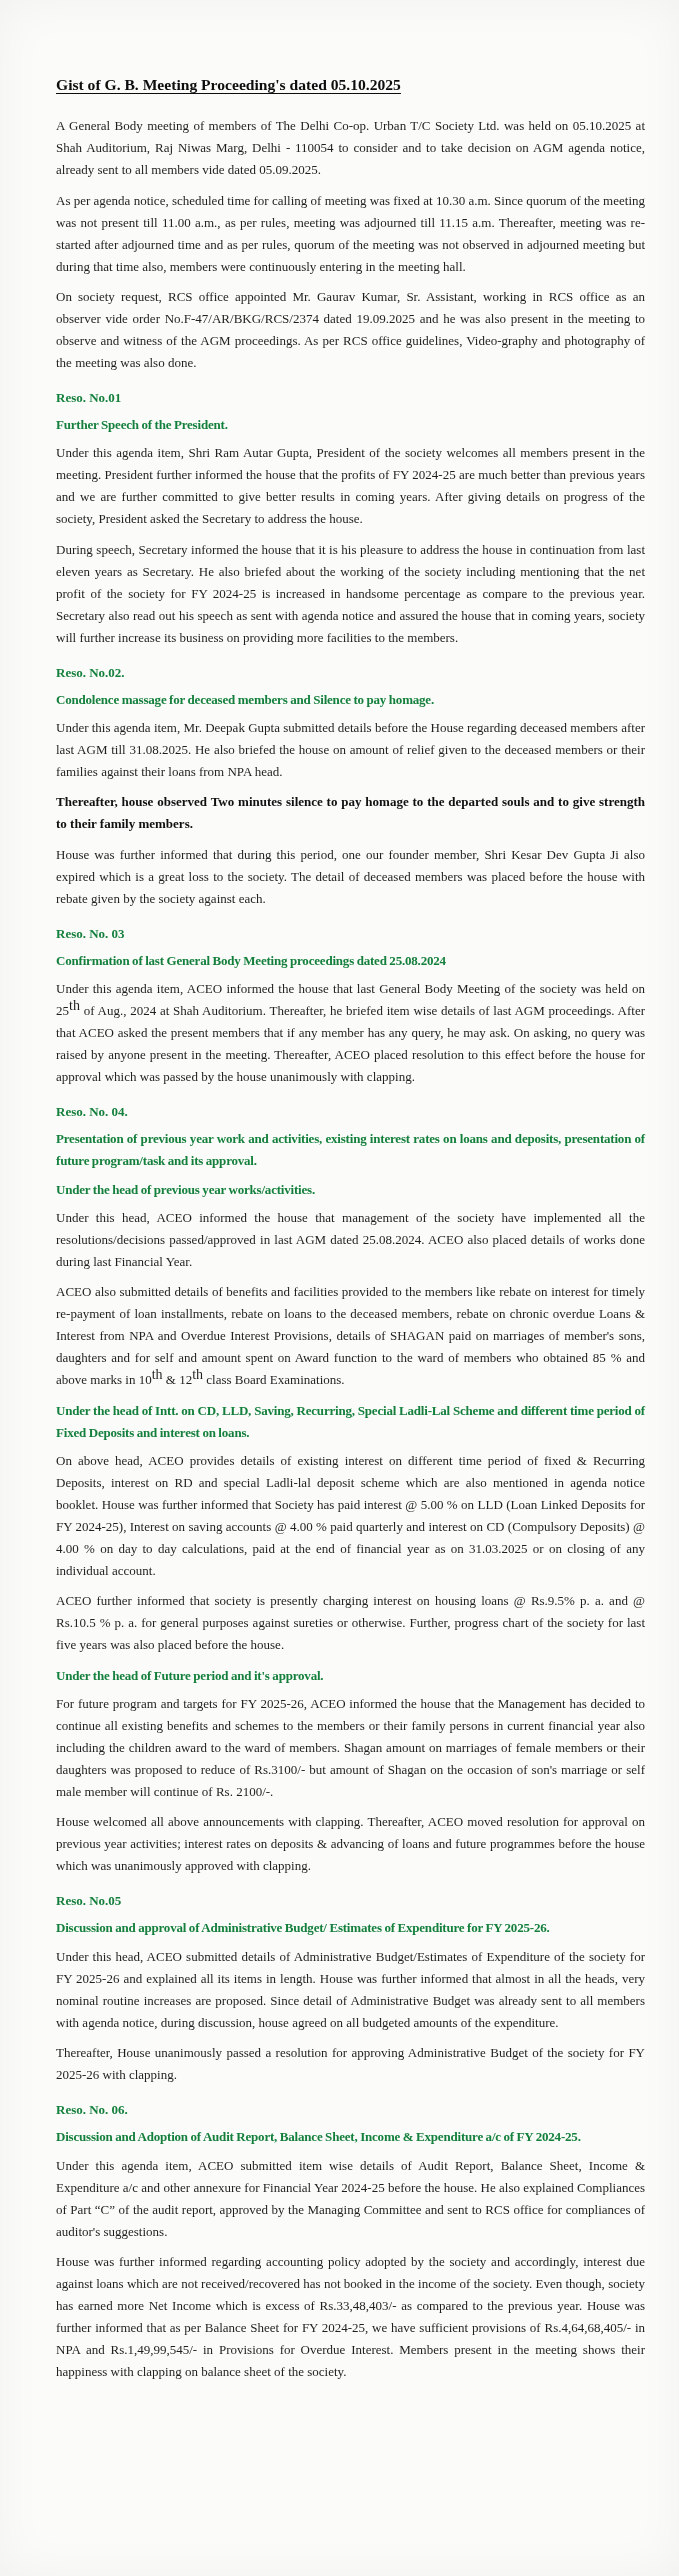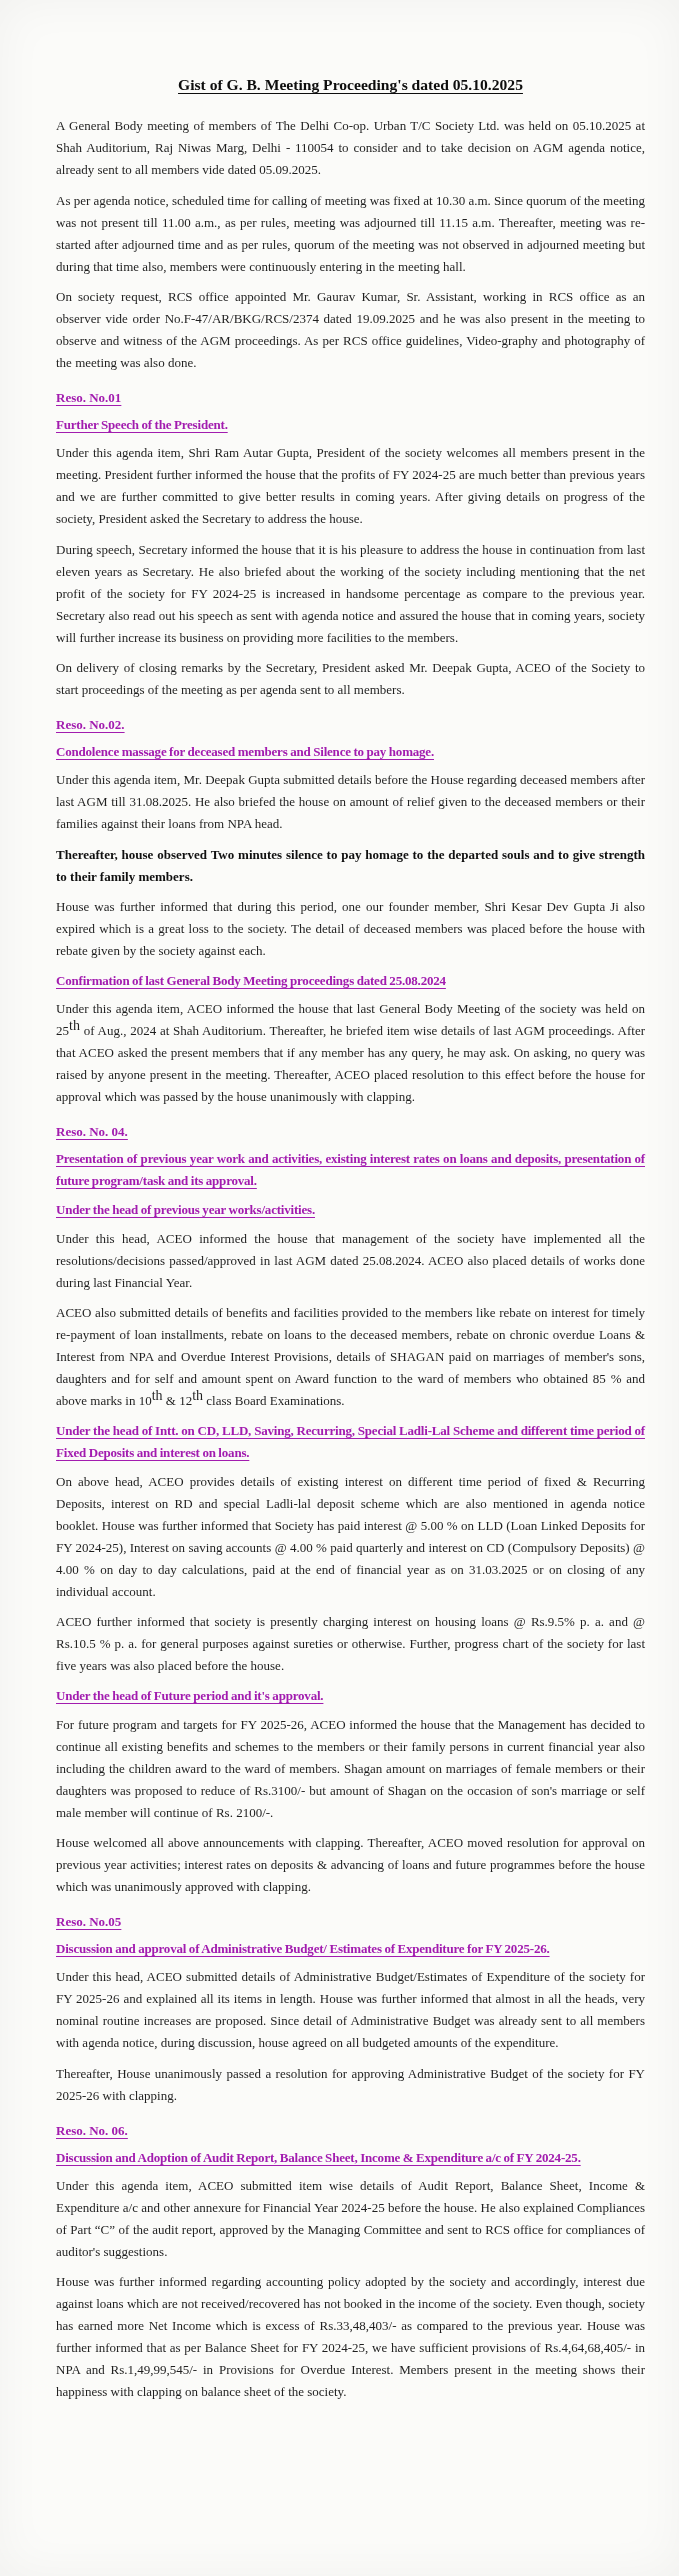--- a/index.html
+++ b/index.html
@@ -15,32 +15,31 @@
     background:#fbfbf9;
     box-sizing:border-box;
     padding:76px 35px 33px 56px;
     color:#1f1f1f;
     box-shadow:inset 0 0 49px rgba(0,0,0,0.045);
   }
   .doc-title{
     font-size:15.6px;
     font-weight:bold;
     color:#0d0d0d;
-    text-align:center;
+    text-align:left;
     text-decoration:underline;
     text-underline-offset:2.5px;
     margin:0 0 21.4px 0;
   }
   .blk{margin:0 0 8.2px 0;font-size:13px;line-height:22px;}
   p.blk{text-align:justify;}
   p.para_bold{font-weight:bold;color:#101010;}
   h2.blk{
     font-weight:bold;
-    color:#a21caf;
-    text-decoration:underline;
+    color:#15803d;
     text-underline-offset:2.5px;
     text-decoration-thickness:1.2px;
   }
   h2.reso{margin:13px 0 5px 0;}
   h2.heading{margin:0 0 6.6px 0;letter-spacing:-0.2px;word-spacing:-0.4px;text-align:justify;}
   sup{font-size:14px;line-height:0;}
 </style>
 </head>
 <body>
 
@@ -49,26 +48,26 @@
   <h1 class="doc-title">Gist of G. B. Meeting Proceeding's dated 05.10.2025</h1>
 
   <div>
       <p class="blk para">A General Body meeting of members of The Delhi Co-op. Urban T/C Society Ltd. was held on 05.10.2025 at Shah Auditorium, Raj Niwas Marg, Delhi - 110054 to consider and to take decision on AGM agenda notice, already sent to all members vide dated 05.09.2025.</p>
       <p class="blk para">As per agenda notice, scheduled time for calling of meeting was fixed at 10.30 a.m. Since quorum of the meeting was not present till 11.00 a.m., as per rules, meeting was adjourned till 11.15 a.m. Thereafter, meeting was re-started after adjourned time and as per rules, quorum of the meeting was not observed in adjourned meeting but during that time also, members were continuously entering in the meeting hall.</p>
       <p class="blk para">On society request, RCS office appointed Mr. Gaurav Kumar, Sr. Assistant, working in RCS office as an observer vide order No.F-47/AR/BKG/RCS/2374 dated 19.09.2025 and he was also present in the meeting to observe and witness of the AGM proceedings. As per RCS office guidelines, Video-graphy and photography of the meeting was also done.</p>
       <h2 class="blk reso">Reso. No.01</h2>
       <h2 class="blk heading">Further Speech of the President.</h2>
       <p class="blk para">Under this agenda item, Shri Ram Autar Gupta, President of the society welcomes all members present in the meeting. President further informed the house that the profits of FY 2024-25 are much better than previous years and we are further committed to give better results in coming years. After giving details on progress of the society, President asked the Secretary to address the house.</p>
       <p class="blk para">During speech, Secretary informed the house that it is his pleasure to address the house in continuation from last eleven years as Secretary. He also briefed about the working of the society including mentioning that the net profit of the society for FY 2024-25 is increased in handsome percentage as compare to the previous year. Secretary also read out his speech as sent with agenda notice and assured the house that in coming years, society will further increase its business on providing more facilities to the members.</p>
-      <p class="blk para">On delivery of closing remarks by the Secretary, President asked Mr. Deepak Gupta, ACEO of the Society to start proceedings of the meeting as per agenda sent to all members.</p>
       <h2 class="blk reso">Reso. No.02.</h2>
       <h2 class="blk heading">Condolence massage for deceased members and Silence to pay homage.</h2>
       <p class="blk para">Under this agenda item, Mr. Deepak Gupta submitted details before the House regarding deceased members after last AGM till 31.08.2025. He also briefed the house on amount of relief given to the deceased members or their families against their loans from NPA head.</p>
       <p class="blk para_bold">Thereafter, house observed Two minutes silence to pay homage to the departed souls and to give strength to their family members.</p>
       <p class="blk para">House was further informed that during this period, one our founder member, Shri Kesar Dev Gupta Ji also expired which is a great loss to the society. The detail of deceased members was placed before the house with rebate given by the society against each.</p>
+      <h2 class="blk reso">Reso. No. 03</h2>
       <h2 class="blk heading">Confirmation of last General Body Meeting proceedings dated 25.08.2024</h2>
       <p class="blk para">Under this agenda item, ACEO informed the house that last General Body Meeting of the society was held on 25<sup>th</sup> of Aug., 2024 at Shah Auditorium. Thereafter, he briefed item wise details of last AGM proceedings. After that ACEO asked the present members that if any member has any query, he may ask. On asking, no query was raised by anyone present in the meeting. Thereafter, ACEO placed resolution to this effect before the house for approval which was passed by the house unanimously with clapping.</p>
       <h2 class="blk reso">Reso. No. 04.</h2>
       <h2 class="blk heading">Presentation of previous year work and activities, existing interest rates on loans and deposits, presentation of future program/task and its approval.</h2>
       <h2 class="blk heading">Under the head of previous year works/activities.</h2>
       <p class="blk para">Under this head, ACEO informed the house that management of the society have implemented all the resolutions/decisions passed/approved in last AGM dated 25.08.2024. ACEO also placed details of works done during last Financial Year.</p>
       <p class="blk para">ACEO also submitted details of benefits and facilities provided to the members like rebate on interest for timely re-payment of loan installments, rebate on loans to the deceased members, rebate on chronic overdue Loans &amp; Interest from NPA and Overdue Interest Provisions, details of SHAGAN paid on marriages of member's sons, daughters and for self and amount spent on Award function to the ward of members who obtained 85 % and above marks in 10<sup>th</sup> &amp; 12<sup>th</sup> class Board Examinations.</p>
       <h2 class="blk heading">Under the head of Intt. on CD, LLD, Saving, Recurring, Special Ladli-Lal Scheme and different time period of Fixed Deposits and interest on loans.</h2>
       <p class="blk para">On above head, ACEO provides details of existing interest on different time period of fixed &amp; Recurring Deposits, interest on RD and special Ladli-lal deposit scheme which are also mentioned in agenda notice booklet. House was further informed that Society has paid interest @ 5.00 % on LLD (Loan Linked Deposits for FY 2024-25), Interest on saving accounts @ 4.00 % paid quarterly and interest on CD (Compulsory Deposits) @ 4.00 % on day to day calculations, paid at the end of financial year as on 31.03.2025 or on closing of any individual account.</p>
       <p class="blk para">ACEO further informed that society is presently charging interest on housing loans @ Rs.9.5% p. a. and @ Rs.10.5 % p. a. for general purposes against sureties or otherwise. Further, progress chart of the society for last five years was also placed before the house.</p>

